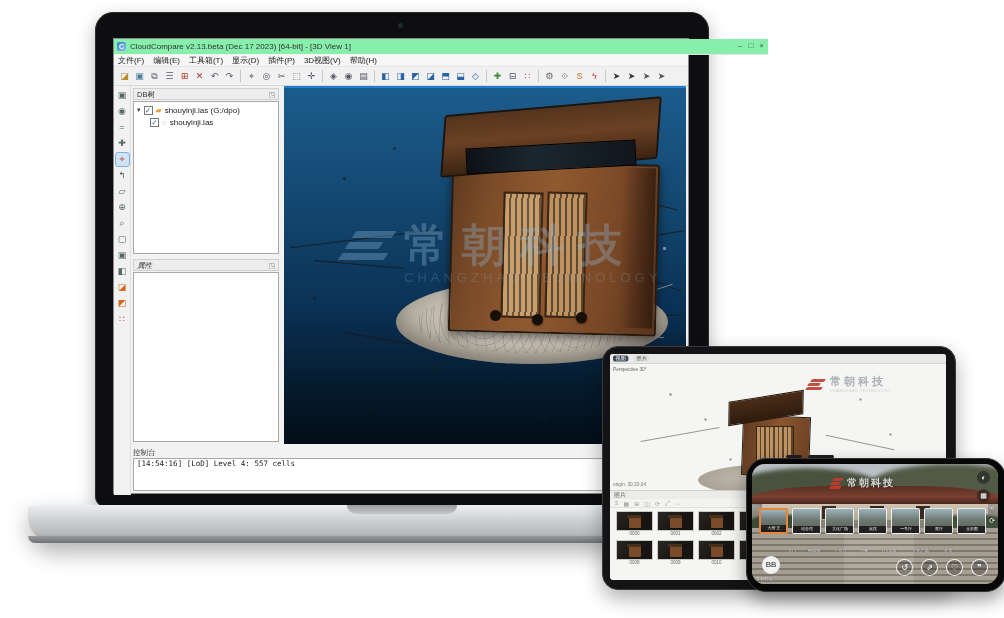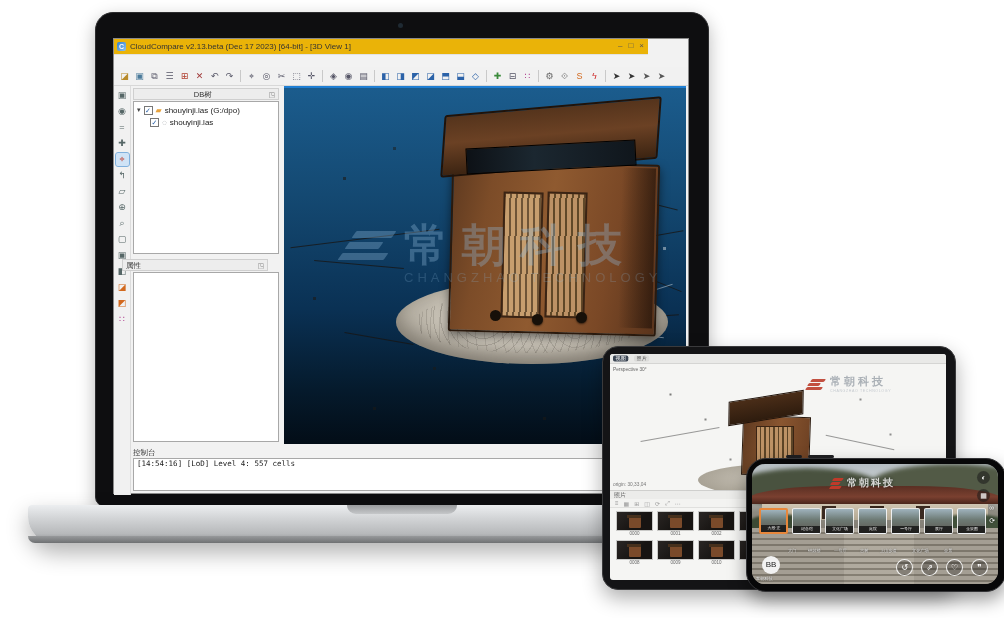--- a/index.html
+++ b/index.html
@@ -15,21 +15,21 @@
     background:linear-gradient(180deg,#eceef0 0%,#d2d4d6 35%,#b7b9bb 75%,#898b8d 100%);
     border-radius:4px 4px 26px 26px;box-shadow:0 10px 22px rgba(0,0,0,.30);}
   .deck-notch{left:347px;top:505px;width:110px;height:9px;z-index:3;
     background:linear-gradient(180deg,#9a9c9e,#c5c7c9);border-radius:0 0 14px 14px;}
   .deck-lip{left:28px;top:536px;width:748px;height:7px;z-index:3;
     background:linear-gradient(180deg,#97999b,#6f7173);border-radius:0 0 26px 26px;}
 
   
   .win{left:113px;top:38px;width:576px;height:456px;background:#f2f2f2;z-index:2;
     border:1px solid #8a8a8a;box-sizing:border-box;}
-  .titlebar{left:0;top:0;width:534px;height:15px;background:#eab308;border-bottom:1px solid #e2e2e2;}
+  .titlebar{left:0;top:0;width:654px;height:15px;background:#86efac;border-bottom:1px solid #e2e2e2;}
   .app-ico{left:3px;top:3px;width:9px;height:9px;background:linear-gradient(135deg,#2f7fd0,#8fc1ee);
     border-radius:2px;color:#fff;font-size:7px;line-height:9px;text-align:center;font-weight:bold;}
   .title-text{left:16px;top:3px;font-size:8px;color:#333;white-space:nowrap;}
   .win-controls{right:4px;top:2px;display:flex;gap:6px;font-size:8px;color:#555;}
   .menubar{left:0;top:15px;width:574px;height:13px;background:#f6f6f6;display:flex;align-items:center;
     padding-left:4px;gap:9px;font-size:8px;color:#222;border-bottom:1px solid #e5e5e5;box-sizing:border-box;}
   .toolbar{left:0;top:28px;width:574px;height:19px;background:#f1f1f1;display:flex;align-items:center;
     padding-left:4px;gap:2px;border-bottom:1px solid #d8d8d8;box-sizing:border-box;}
   .tb-ico{width:13px;height:14px;font-size:9px;line-height:14px;text-align:center;color:#556;
     border-radius:2px;}
@@ -123,20 +123,29 @@
     <div class="abs titlebar">
       <div class="abs app-ico">C</div>
       <div class="abs title-text">CloudCompare v2.13.beta (Dec 17 2023) [64-bit] - [3D View 1]</div>
       <div class="abs win-controls">
           <span>–</span>
           <span>□</span>
           <span>×</span>
         </div>
     </div>
 
+    <div class="abs menubar">
+        <span>文件(F)</span>
+        <span>编辑(E)</span>
+        <span>工具箱(T)</span>
+        <span>显示(D)</span>
+        <span>插件(P)</span>
+        <span>3D视图(V)</span>
+        <span>帮助(H)</span>
+      </div>
 
     <div class="abs toolbar">
         <span class="tb-ico" style="color: rgb(184, 138, 42);">◪</span>
         <span class="tb-ico" style="color: rgb(74, 122, 154);">▣</span>
         <span class="tb-ico" style="color: rgb(85, 85, 102);">⧉</span>
         <span class="tb-ico" style="color: rgb(85, 85, 102);">☰</span>
         <span class="tb-ico" style="color: rgb(176, 64, 48);">⊞</span>
         <span class="tb-ico" style="color: rgb(160, 58, 58);">✕</span>
         <span class="tb-ico" style="color: rgb(85, 85, 102);">↶</span>
         <span class="tb-ico" style="color: rgb(85, 85, 102);">↷</span>
@@ -185,39 +194,39 @@
         <span class="ls-ico" style="color: rgb(85, 102, 102);">⊕</span>
         <span class="ls-ico" style="color: rgb(85, 102, 102);">⌕</span>
         <span class="ls-ico" style="color: rgb(85, 102, 102);">▢</span>
         <span class="ls-ico" style="color: rgb(85, 102, 102);">▣</span>
         <span class="ls-ico" style="color: rgb(85, 102, 102);">◧</span>
         <span class="ls-ico" style="color: rgb(210, 105, 30);">◪</span>
         <span class="ls-ico" style="color: rgb(210, 105, 30);">◩</span>
         <span class="ls-ico" style="color: rgb(176, 64, 144);">∷</span>
       </div>
 
-    <div class="abs panel-h" style="left:19px;top:49px;text-align:center;">
+    <div class="abs panel-h" style="left:19px;top:49px;">
       <span>DB树</span>
       <span class="panel-pin">◳</span>
     </div>
     <div class="abs panel-box" style="left:19px;top:62px;height:153px;">
       <div class="tree-row" style="margin-top:2px;">
         <span class="expander">▾</span>
         <span class="chk">✓</span>
         <span class="folder-ico">▰</span>
         <span>shouyinji.las (G:/dpo)</span>
       </div>
       <div class="tree-row child">
         <span class="chk">✓</span>
         <span class="cloud-ico">◌</span>
         <span>shouyinji.las</span>
       </div>
     </div>
 
-    <div class="abs panel-h" style="left:8px;top:220px;">
+    <div class="abs panel-h" style="left:19px;top:220px;font-style:italic;">
       <span>属性</span>
       <span class="panel-pin">◳</span>
     </div>
     <div class="abs panel-box" style="left:19px;top:233px;height:170px;"></div>
 
     <div class="abs viewport">
 
       <div class="crack" style="left:6px;top:150px;width:150px;transform:rotate(-7deg);"></div>
       <div class="crack" style="left:30px;top:176px;width:90px;transform:rotate(5deg);"></div>
       <div class="crack" style="left:300px;top:110px;width:95px;transform:rotate(14deg);"></div>

